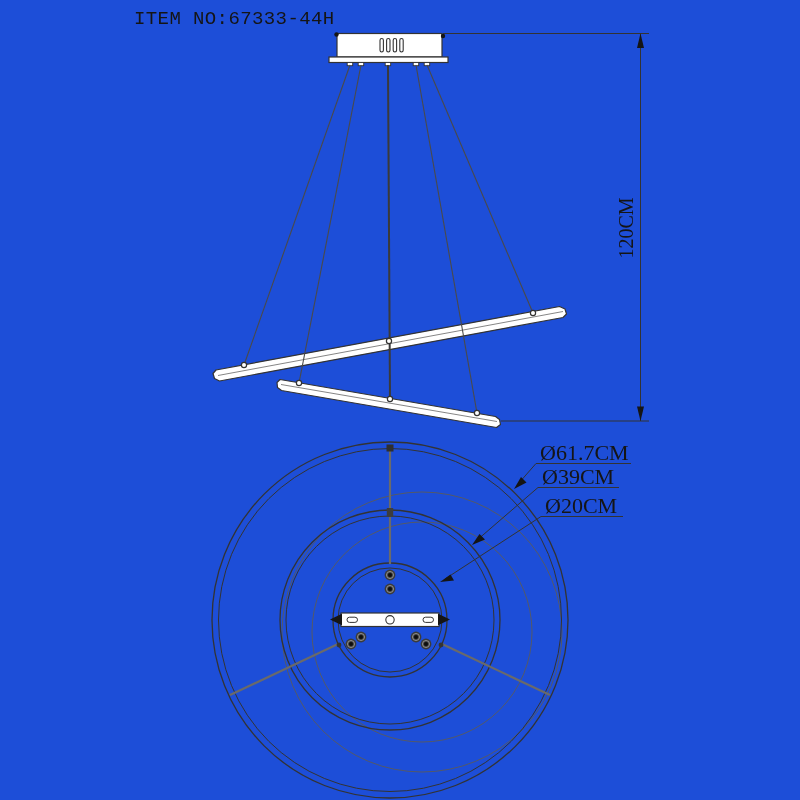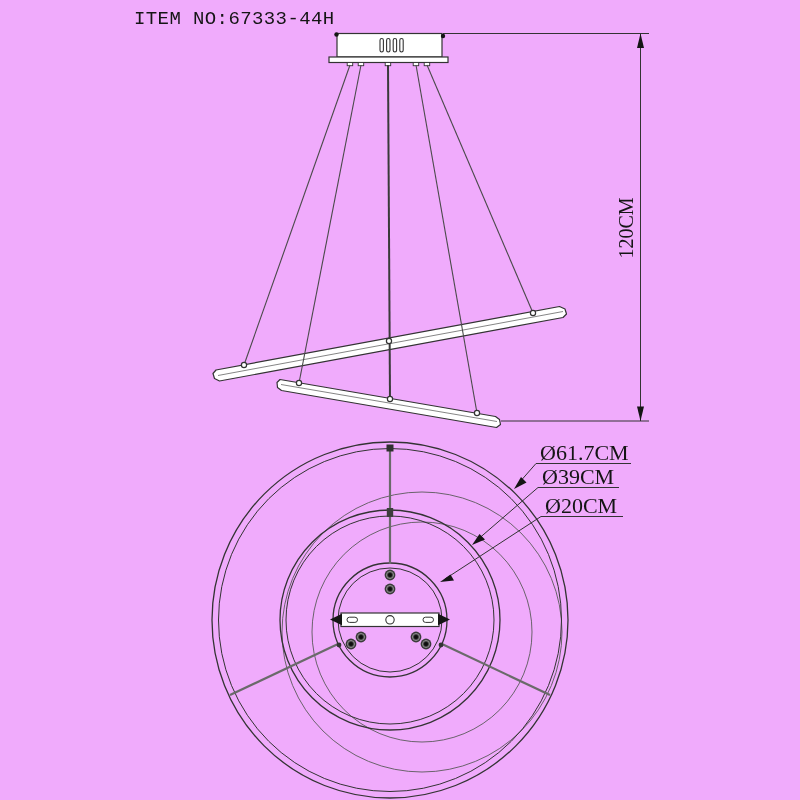--- a/index.html
+++ b/index.html
@@ -1,20 +1,20 @@
 <!DOCTYPE html>
 <html><head>
 <meta charset="utf-8">
 <style>
   html, body { margin: 0; padding: 0; background: #ffffff; }
   .page {
     position: relative;
     width: 800px;
     height: 800px;
-    background: #f0abfc;
+    background: #1d4ed8;
     overflow: hidden;
   }
   svg { display: block; }
   .title-text {
     font-family: "Liberation Mono", "DejaVu Sans Mono", monospace;
     font-size: 19px;
     letter-spacing: 0.4px;
     fill: #151515;
   }
   .dia-label {

